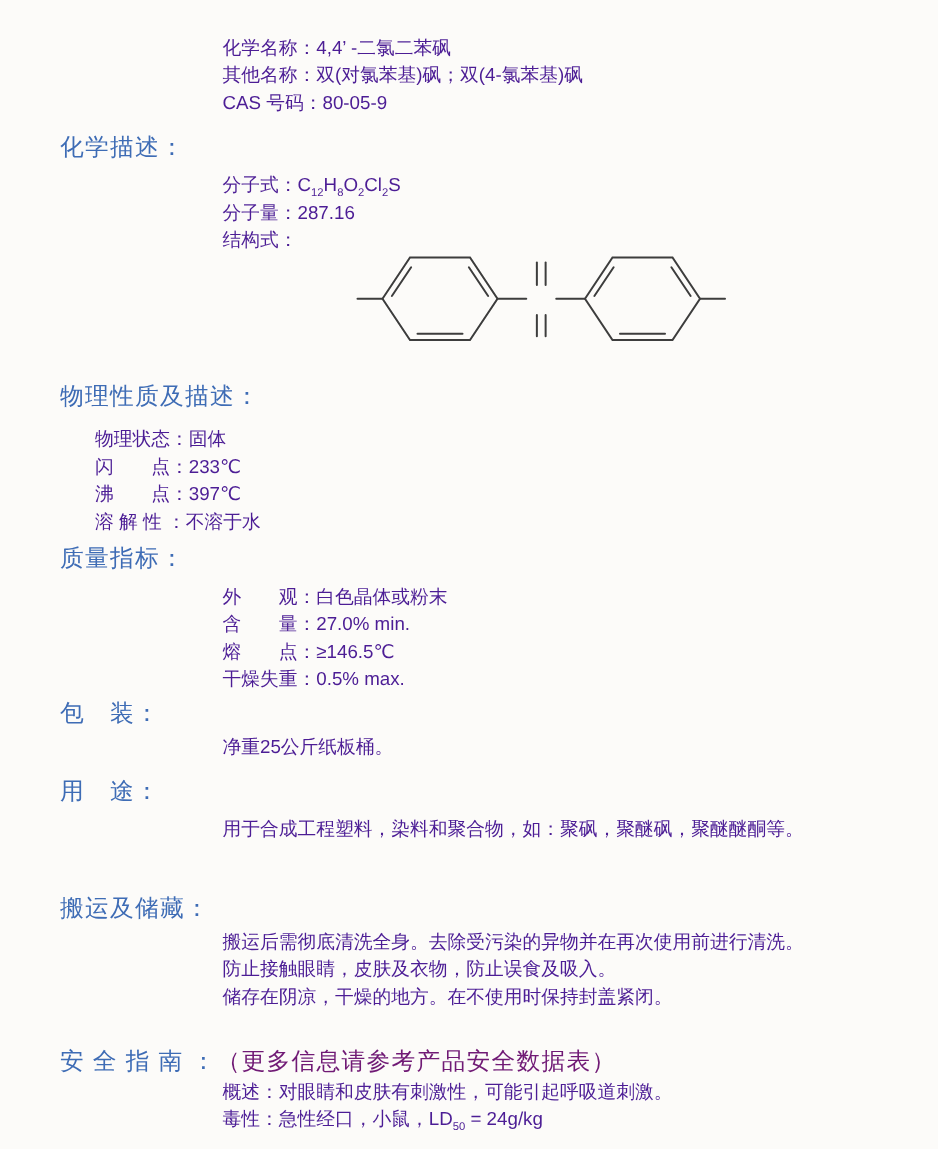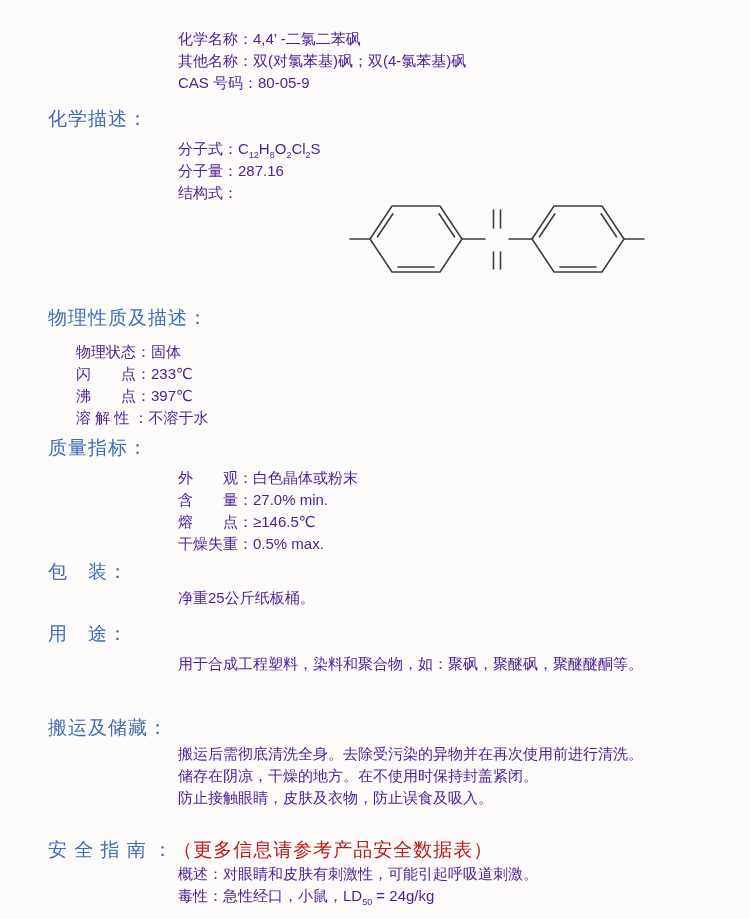--- a/index.html
+++ b/index.html
@@ -15,31 +15,31 @@
   .section{margin:0;}
   .heading{
     font-size:19px;
     line-height:26px;
     color:#3e6cb5;
     font-weight:normal;
     margin:0;
     white-space:pre;
     letter-spacing:1px;
   }
-  .heading .note{color:#b91c1c;}
+  .heading .note{color:#701a75;}
   .content{margin-left:130px;}
   .line{
     font-size:15px;
     line-height:22px;
     margin:0;
     white-space:pre-wrap;
     color:#4c1d95;
   }
   sub{font-size:9px;line-height:0;}
-  .structure-row{display:flex;align-items:flex-start;justify-content:space-between;}
+  .structure-row{display:flex;align-items:flex-start;}
   .structure-row .line{flex:0 0 auto;}
   .structure-svg{margin-left:0px;display:block;}
   .structure-svg text{
     font-family:"Liberation Serif","DejaVu Serif",serif;
     fill:#2d2d2d;
   }
   .structure-svg line, .structure-svg polygon{
     stroke:#3d3d3d;stroke-width:1.6;fill:none;
     stroke-linecap:round;
   }
@@ -131,22 +131,22 @@
   <h2 class="heading mt12">用　途：</h2>
   <div class="content mt6">
     <p class="line">用于合成工程塑料，染料和聚合物，如：聚砜，聚醚砜，聚醚醚酮等。</p>
   </div>
 </section>
 
 <section class="section">
   <h2 class="heading mt24">搬运及储藏：</h2>
   <div class="content mt2">
     <p class="line">搬运后需彻底清洗全身。去除受污染的异物并在再次使用前进行清洗。</p>
+    <p class="line">防止接触眼睛，皮肤及衣物，防止误食及吸入。</p>
     <p class="line">储存在阴凉，干燥的地方。在不使用时保持封盖紧闭。</p>
-    <p class="line">防止接触眼睛，皮肤及衣物，防止误食及吸入。</p>
   </div>
 </section>
 
 <section class="section">
   <h2 class="heading mt28"><span>安 全 指 南 ：</span><span class="note">（更多信息请参考产品安全数据表）</span></h2>
   <div class="content mt0">
     <p class="line">概述：对眼睛和皮肤有刺激性，可能引起呼吸道刺激。</p>
     <p class="line"><span>毒性：急性经口，小鼠，LD</span><sub>50</sub><span> = 24g/kg</span></p>
   </div>
 </section>

